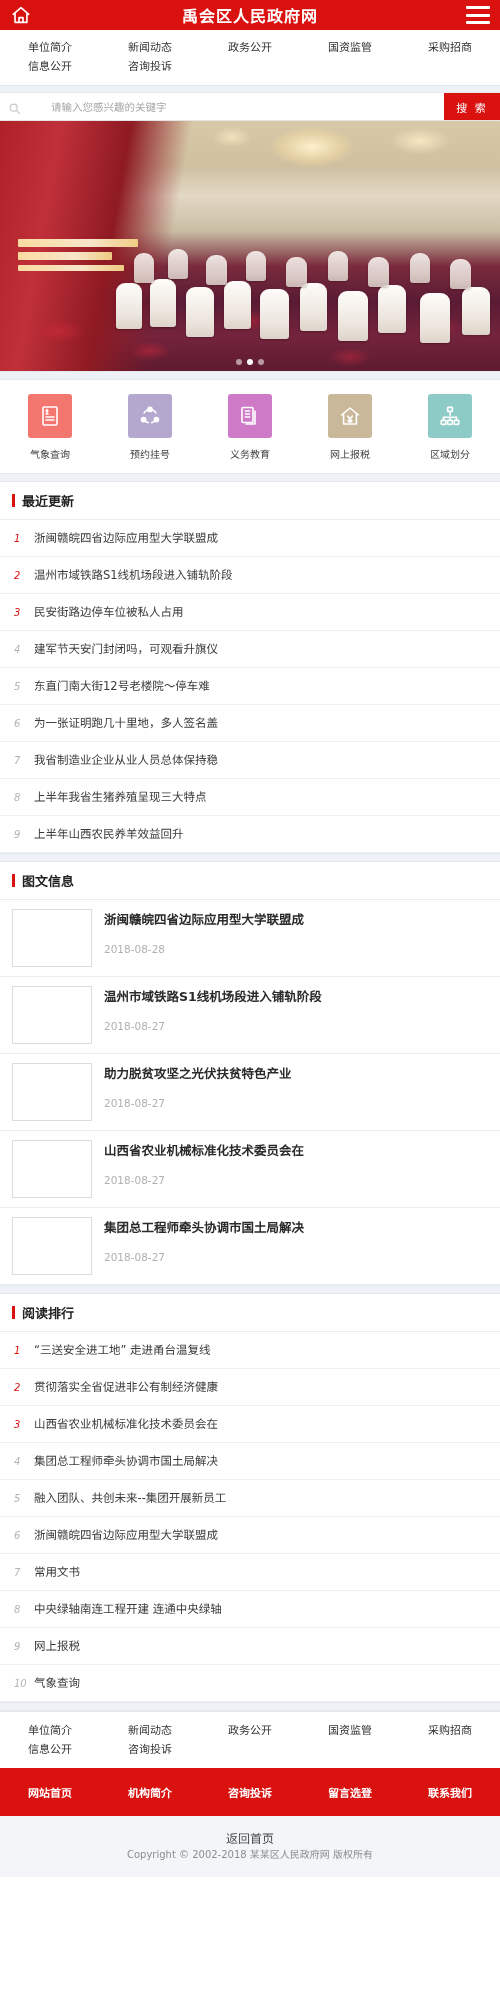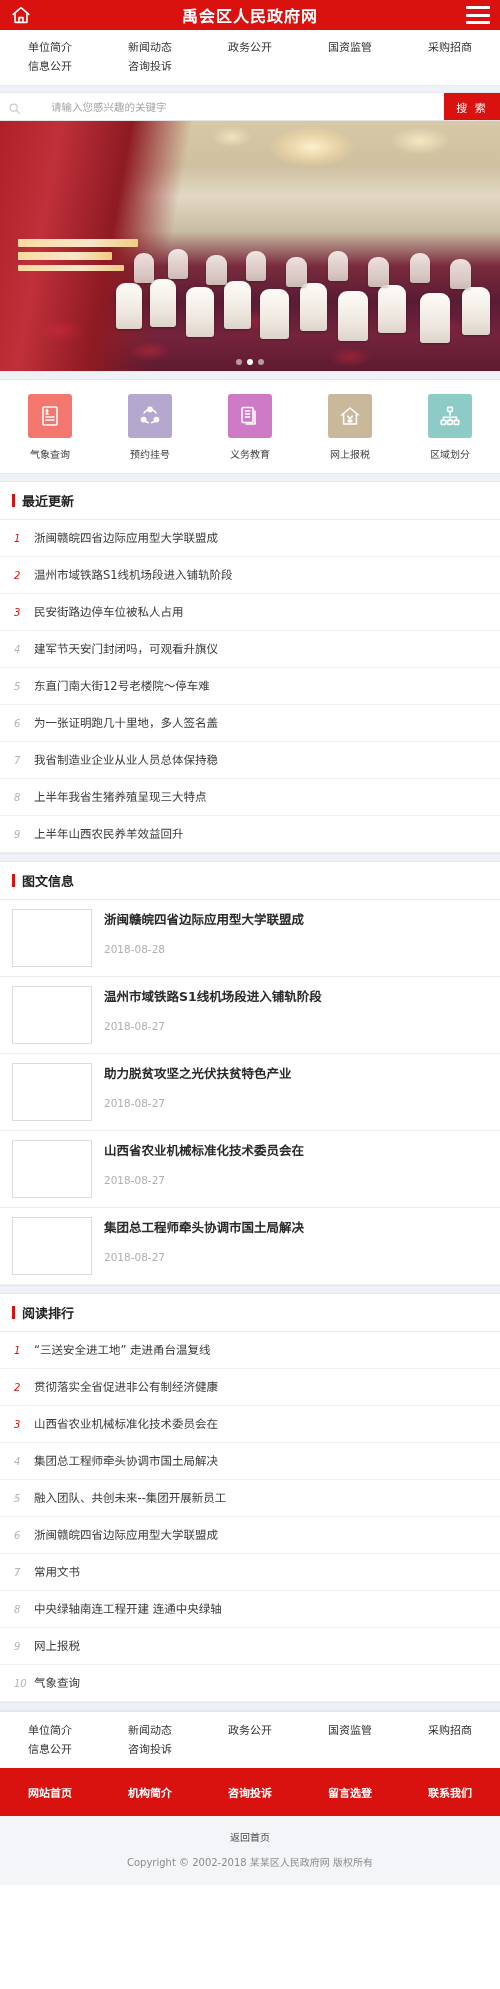--- a/index.html
+++ b/index.html
@@ -360,24 +360,23 @@
     text-decoration: none;
     white-space: nowrap;
   }
   .footer-bottom {
     background: #f3f5f8;
     text-align: center;
     padding: 13px 0 16px 0;
   }
   .back-home {
     display: block;
-    font-size: 10px;
+    font-size: 12px;
     color: #4a4a4a;
     text-decoration: none;
-    margin-bottom: 10px;
   }
   .copyright {
     display: block;
     font-size: 10px;
     color: #8d8d8d;
   }
 </style>
 </head>
 <body>
 

